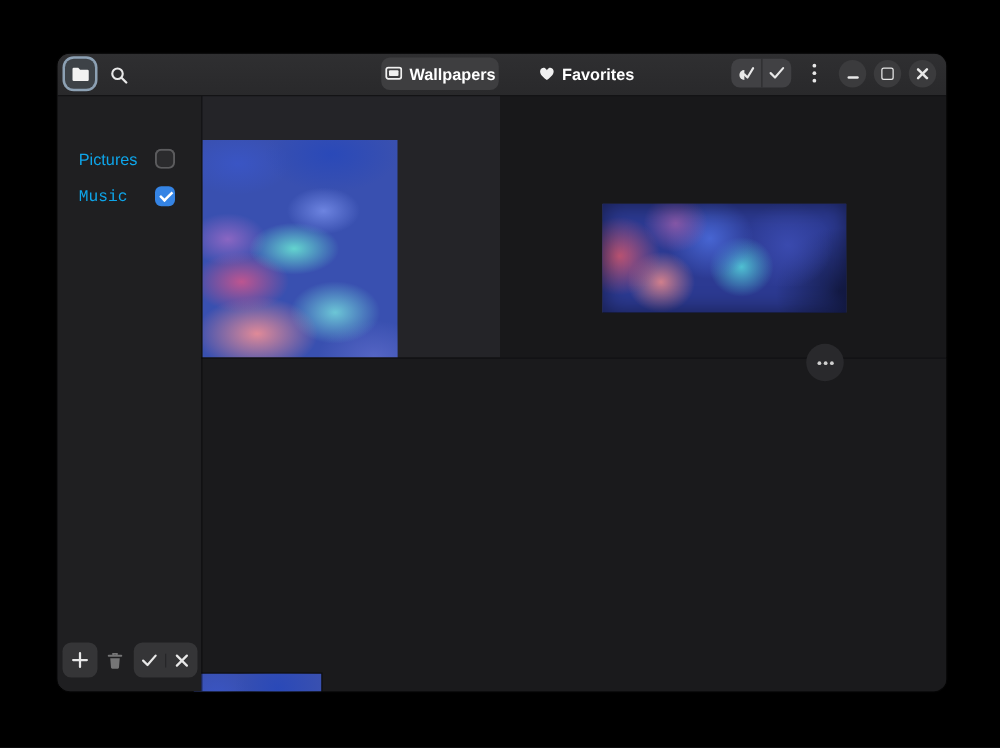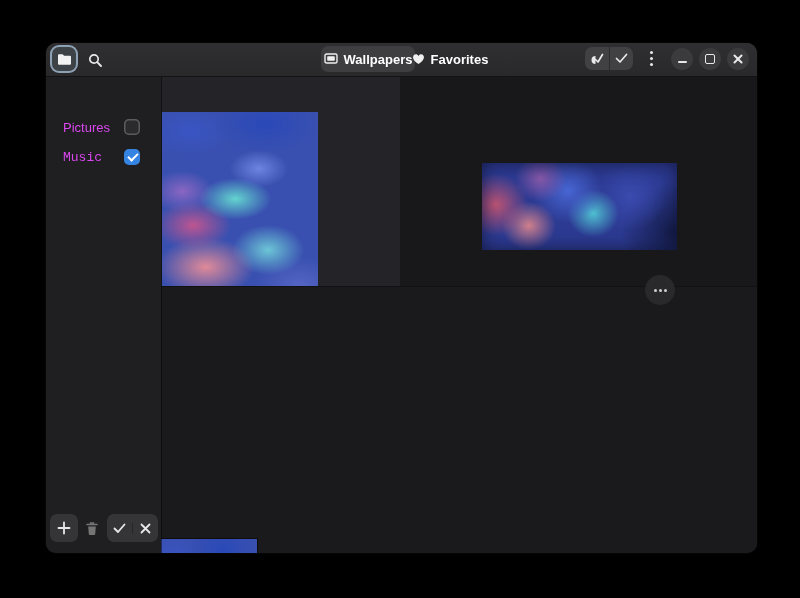--- a/index.html
+++ b/index.html
@@ -24,22 +24,22 @@
     left:6px;top:4px;width:24px;height:24px;border-radius:7px;
     background:#3d4247;box-shadow:0 0 0 2px #8da1b4;
   }
   .search-btn{left:40px;top:8px;width:18px;height:18px;}
   .tab{
     position:absolute;top:3px;height:26px;border-radius:7px;
     display:flex;align-items:center;justify-content:center;gap:6px;
     color:#fff;font-size:13px;font-weight:bold;
   }
   .tab.active{background:#3e3e40;}
-  .tab-wallpapers{left:259px;width:94px;margin-left:16px;}
-  .tab-favorites{left:360px;width:88px;text-align:right;}
+  .tab-wallpapers{left:259px;width:94px;}
+  .tab-favorites{left:379px;width:88px;text-align:right;}
   .apply-pair{
     position:absolute;left:539px;top:4px;width:48px;height:23px;border-radius:7px;
     background:#414144;display:flex;overflow:hidden;
   }
   .apply-pair .half{flex:1;display:flex;align-items:center;justify-content:center;}
   .apply-pair .half + .half{border-left:1px solid #2c2c2e;}
   .kebab{left:596px;top:4px;width:18px;height:23px;flex-direction:column;gap:3px;}
   .kebab i{width:3px;height:3px;border-radius:50%;background:#e8e8e8;display:block;}
   .circle-btn{
     width:22px;height:22px;border-radius:50%;background:#3b3b3d;top:5px;
@@ -54,21 +54,21 @@
     content:"";position:absolute;left:-1px;top:4px;width:12px;height:2px;background:#e8e8e8;border-radius:1px;
   }
   .glyph-x:before{transform:rotate(45deg);}
   .glyph-x:after{transform:rotate(-45deg);}
   
   .sidebar{
     position:absolute;left:0;top:33px;width:115px;height:477px;
     background:#1f1f21;z-index:30;box-shadow:1px 0 0 rgba(0,0,0,.45);
   }
   .side-row{position:absolute;left:0;width:100%;height:22px;}
-  .side-row .lbl{position:absolute;left:17px;top:3px;font-size:13px;color:#d946ef;}
+  .side-row .lbl{position:absolute;left:17px;top:3px;font-size:13px;color:#0ea5e9;}
   .checkbox{
     position:absolute;left:78px;top:2px;width:16px;height:16px;border-radius:5px;
     background:#2b2b2d;box-shadow:inset 0 0 0 1.5px #5c5c5e;
   }
   .checkbox.checked{background:var(--accent,#3584e4);box-shadow:none;}
   .checkbox.checked:after{
     content:"";position:absolute;left:3.5px;top:4px;width:8px;height:4px;
     border-left:2px solid #fff;border-bottom:2px solid #fff;transform:rotate(-45deg);
   }
   .side-actions{position:absolute;left:0;bottom:11px;width:100%;height:28px;}

